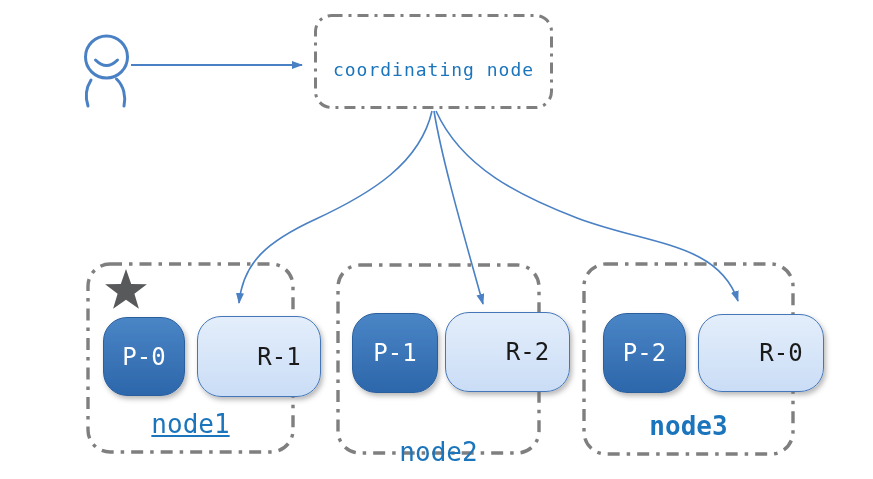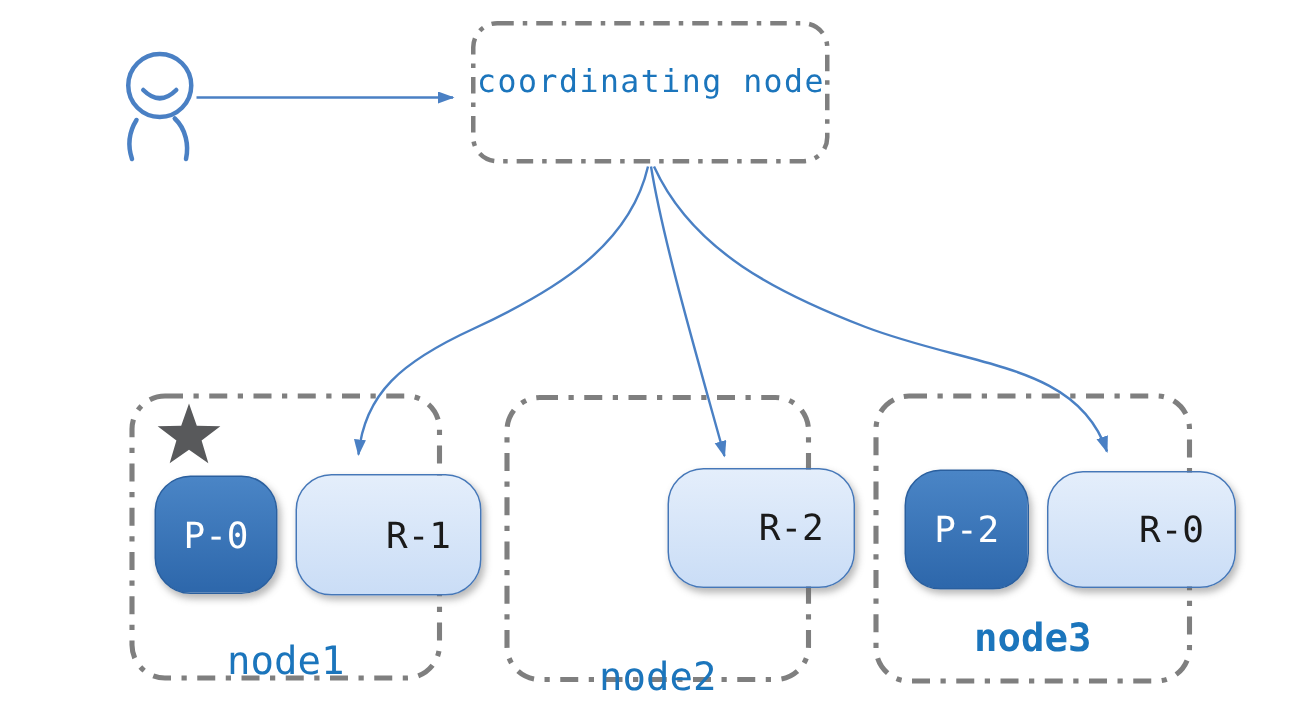--- a/index.html
+++ b/index.html
@@ -5,22 +5,22 @@
   html,body{margin:0;padding:0;background:#ffffff;}
   #canvas{
     position:relative;
     width:873px;height:479px;
     background:#ffffff;
     font-family:"DejaVu Sans Mono", monospace;
     overflow:hidden;
   }
   #bg-svg{position:absolute;left:0;top:0;width:873px;height:479px;}
   .coord-label{
-    position:absolute;left:317px;top:40px;width:233px;
-    font-size:21px;line-height:28px;text-align:right;
+    position:absolute;left:317px;top:56px;width:233px;
+    font-size:18px;line-height:28px;text-align:center;
     color:#1b75bc;letter-spacing:1px;
   }
   .node-label{
     position:absolute;
     font-size:26px;line-height:28px;text-align:center;
     color:#1b75bc;
   }
   .shard{
     position:absolute;
     border-radius:24px;
@@ -76,28 +76,31 @@
 
   <div class="coord-label">coordinating node</div>
 
   <div class="shard primary" style="left:103px;top:317px;width:80px;height:77px;">
     <span>P-0</span>
   </div>
   <div class="shard replica" style="left:197px;top:316px;width:82px;height:79px;">
     <span>R-1</span>
   </div>
 
+  <div class="shard primary" style="left:352px;top:313px;width:84px;height:78px;">
+    <span>P-1</span>
+  </div>
   <div class="shard replica" style="left:445px;top:312px;width:83px;height:78px;">
     <span>R-2</span>
   </div>
 
   <div class="shard primary" style="left:603px;top:313px;width:81px;height:78px;">
     <span>P-2</span>
   </div>
   <div class="shard replica" style="left:698px;top:314px;width:84px;height:76px;">
     <span>R-0</span>
   </div>
 
-  <div class="node-label" style="left:88px;top:427px;width:205px;">node1</div>
+  <div class="node-label" style="left:88px;top:410px;width:205px;text-decoration:underline;">node1</div>
   <div class="node-label" style="left:338px;top:410px;width:201px;margin-top:28px;">node2</div>
   <div class="node-label" style="left:584px;top:412px;width:209px;font-weight:bold;">node3</div>
 
 </div>
 
 </body></html>

